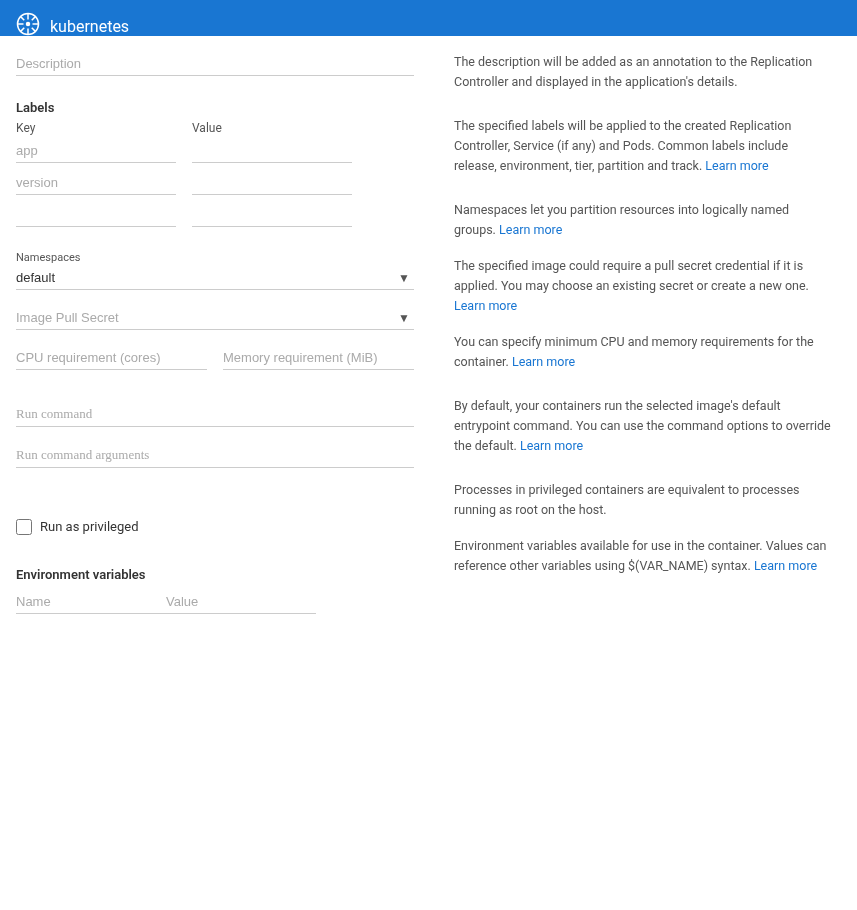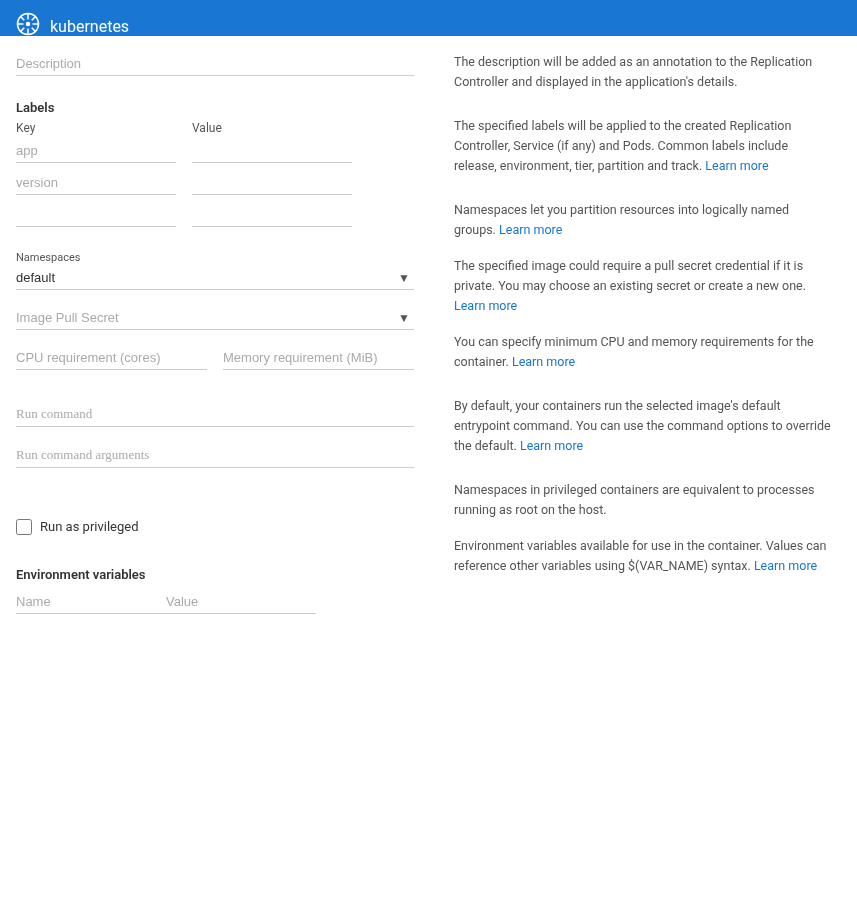--- a/index.html
+++ b/index.html
@@ -345,38 +345,38 @@
         <a href="#" class="help-link">Learn more</a>
       </p>
     </div>
 
     <div class="help-section">
       <p class="help-text">
         <span>Namespaces let you partition resources into logically named groups.</span>
         <a href="#" class="help-link">Learn more</a>
       </p>
       <p class="help-text">
-        <span>The specified image could require a pull secret credential if it is private. You may choose an existing secret or create a new one.</span>
+        <span>The specified image could require a pull secret credential if it is applied. You may choose an existing secret or create a new one.</span>
         <a href="#" class="help-link">Learn more</a>
       </p>
       <p class="help-text">
         <span>You can specify minimum CPU and memory requirements for the container.</span>
         <a href="#" class="help-link">Learn more</a>
       </p>
     </div>
 
     <div class="help-section">
       <p class="help-text">
         <span>By default, your containers run the selected image's default entrypoint command. You can use the command options to override the default.</span>
         <a href="#" class="help-link">Learn more</a>
       </p>
     </div>
 
     <div class="help-section">
-      <p class="help-text">Namespaces in privileged containers are equivalent to processes running as root on the host.</p>
+      <p class="help-text">Processes in privileged containers are equivalent to processes running as root on the host.</p>
       <p class="help-text">
         <span>Environment variables available for use in the container. Values can reference other variables using $(VAR_NAME) syntax.</span>
         <a href="#" class="help-link">Learn more</a>
       </p>
     </div>
 
   </div>
 </div>
 
 </body></html>

